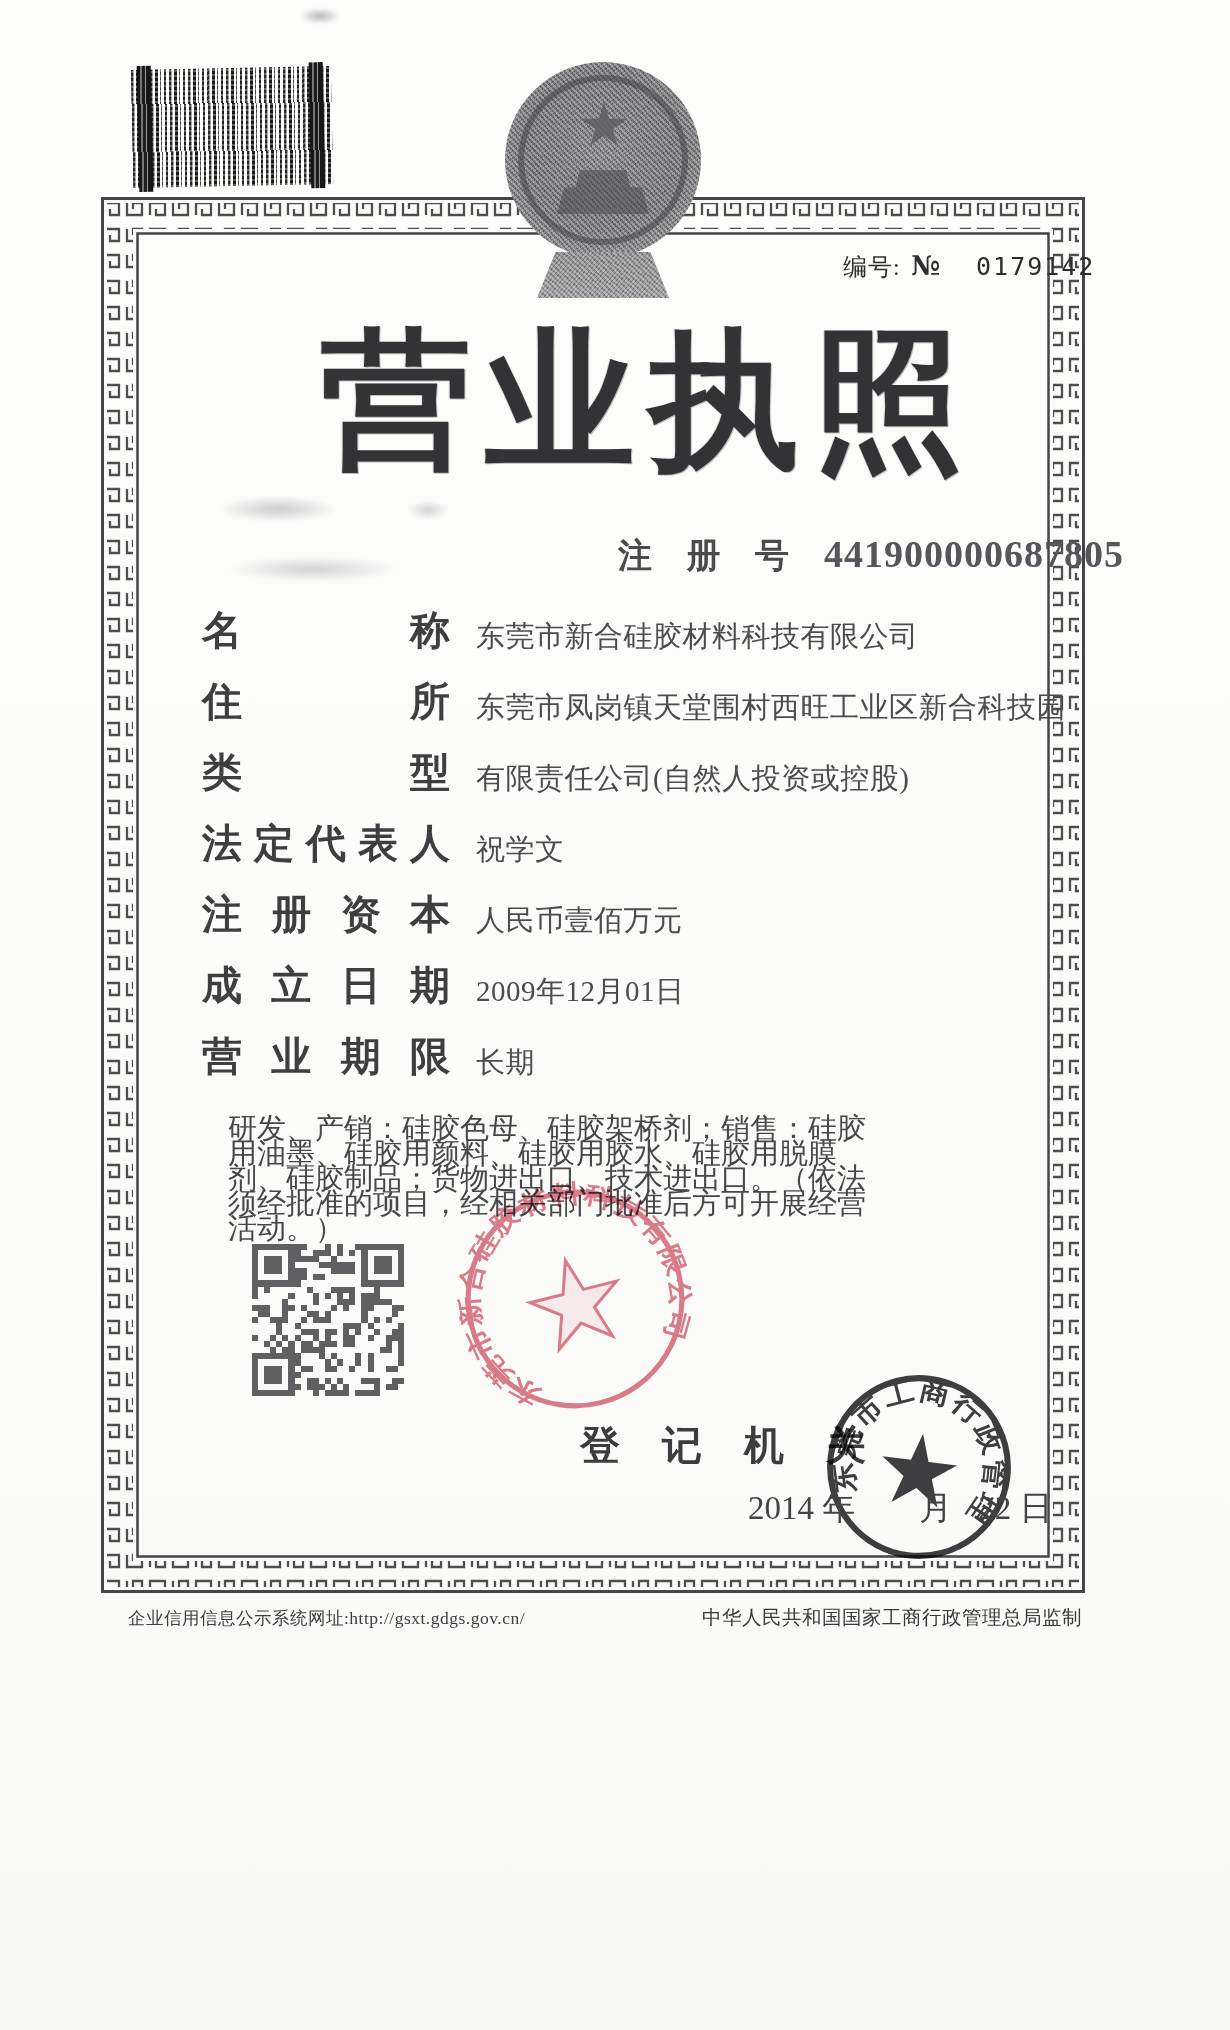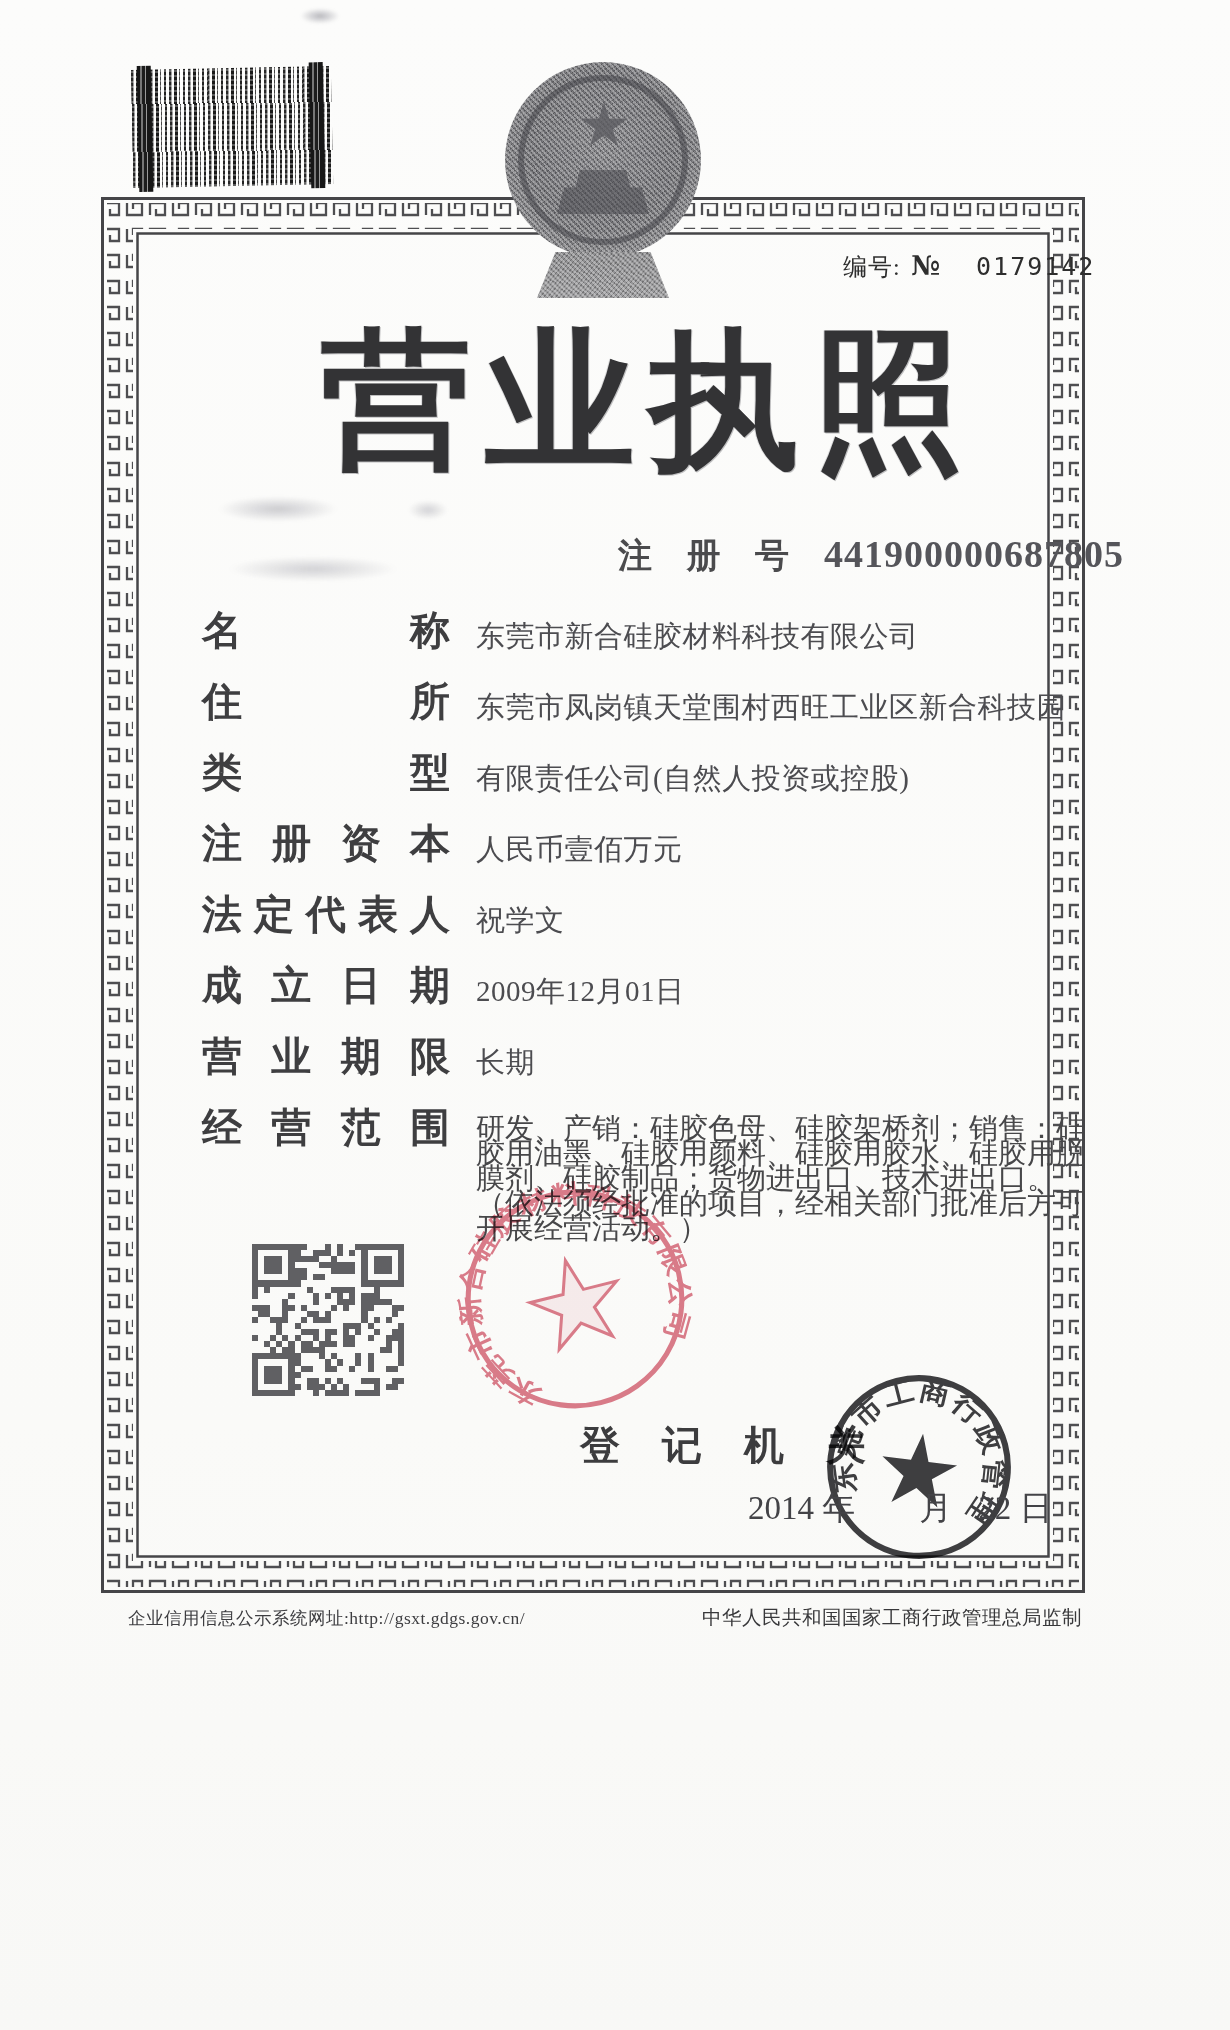--- a/index.html
+++ b/index.html
@@ -174,41 +174,40 @@
       <div class="f-label">住所</div>
       <div class="f-value">东莞市凤岗镇天堂围村西旺工业区新合科技园</div>
     </div>
 
     <div class="field-row">
       <div class="f-label">类型</div>
       <div class="f-value">有限责任公司(自然人投资或控股)</div>
     </div>
 
     <div class="field-row">
+      <div class="f-label">法定代表人</div>
+      <div class="f-value">祝学文</div>
+    </div>
+
+    <div class="field-row">
       <div class="f-label">注册资本</div>
       <div class="f-value">人民币壹佰万元</div>
-    </div>
-
-    <div class="field-row">
-      <div class="f-label">法定代表人</div>
-      <div class="f-value">祝学文</div>
     </div>
 
     <div class="field-row">
       <div class="f-label">成立日期</div>
       <div class="f-value">2009年12月01日</div>
     </div>
 
     <div class="field-row">
       <div class="f-label">营业期限</div>
       <div class="f-value">长期</div>
     </div>
 
     <div class="field-row wide">
-      <div class="f-label">经营范围</div>
       <div class="f-value">研发、产销：硅胶色母、硅胶架桥剂；销售：硅胶用油墨、硅胶用颜料、硅胶用胶水、硅胶用脱膜剂、硅胶制品；货物进出口、技术进出口。（依法须经批准的项目，经相关部门批准后方可开展经营活动。）</div>
     </div>
   </div>
 
   <div class="qr" id="qr" style="grid-template-columns: repeat(25, 1fr);">
       <i class="d"></i>
       <i class="d"></i>
       <i class="d"></i>
       <i class="d"></i>
       <i class="d"></i>

